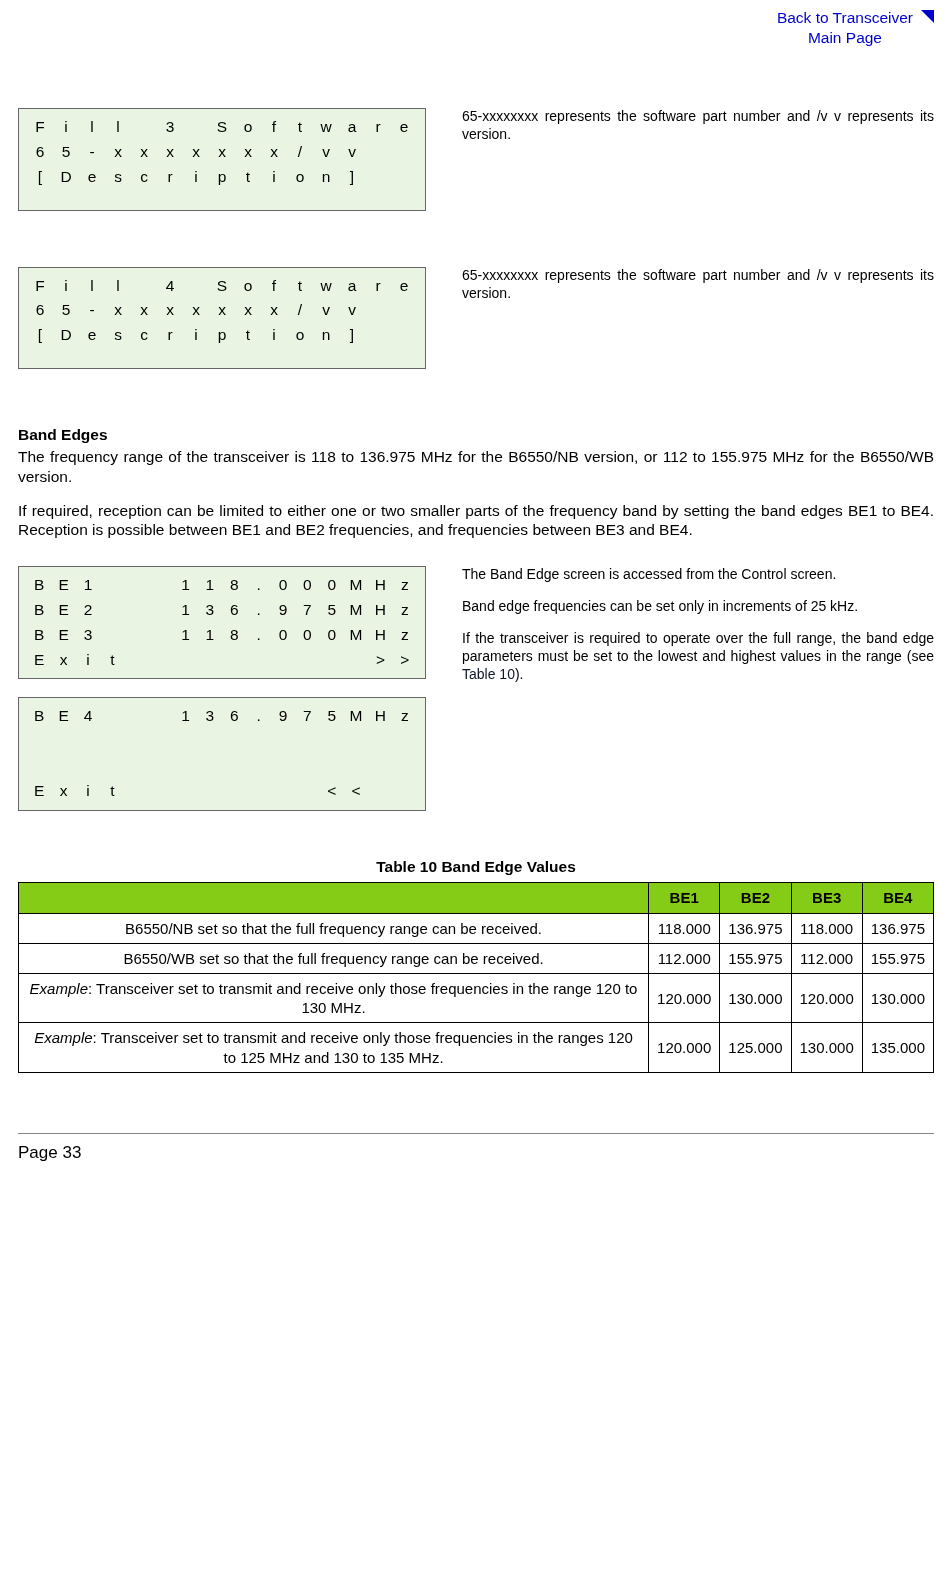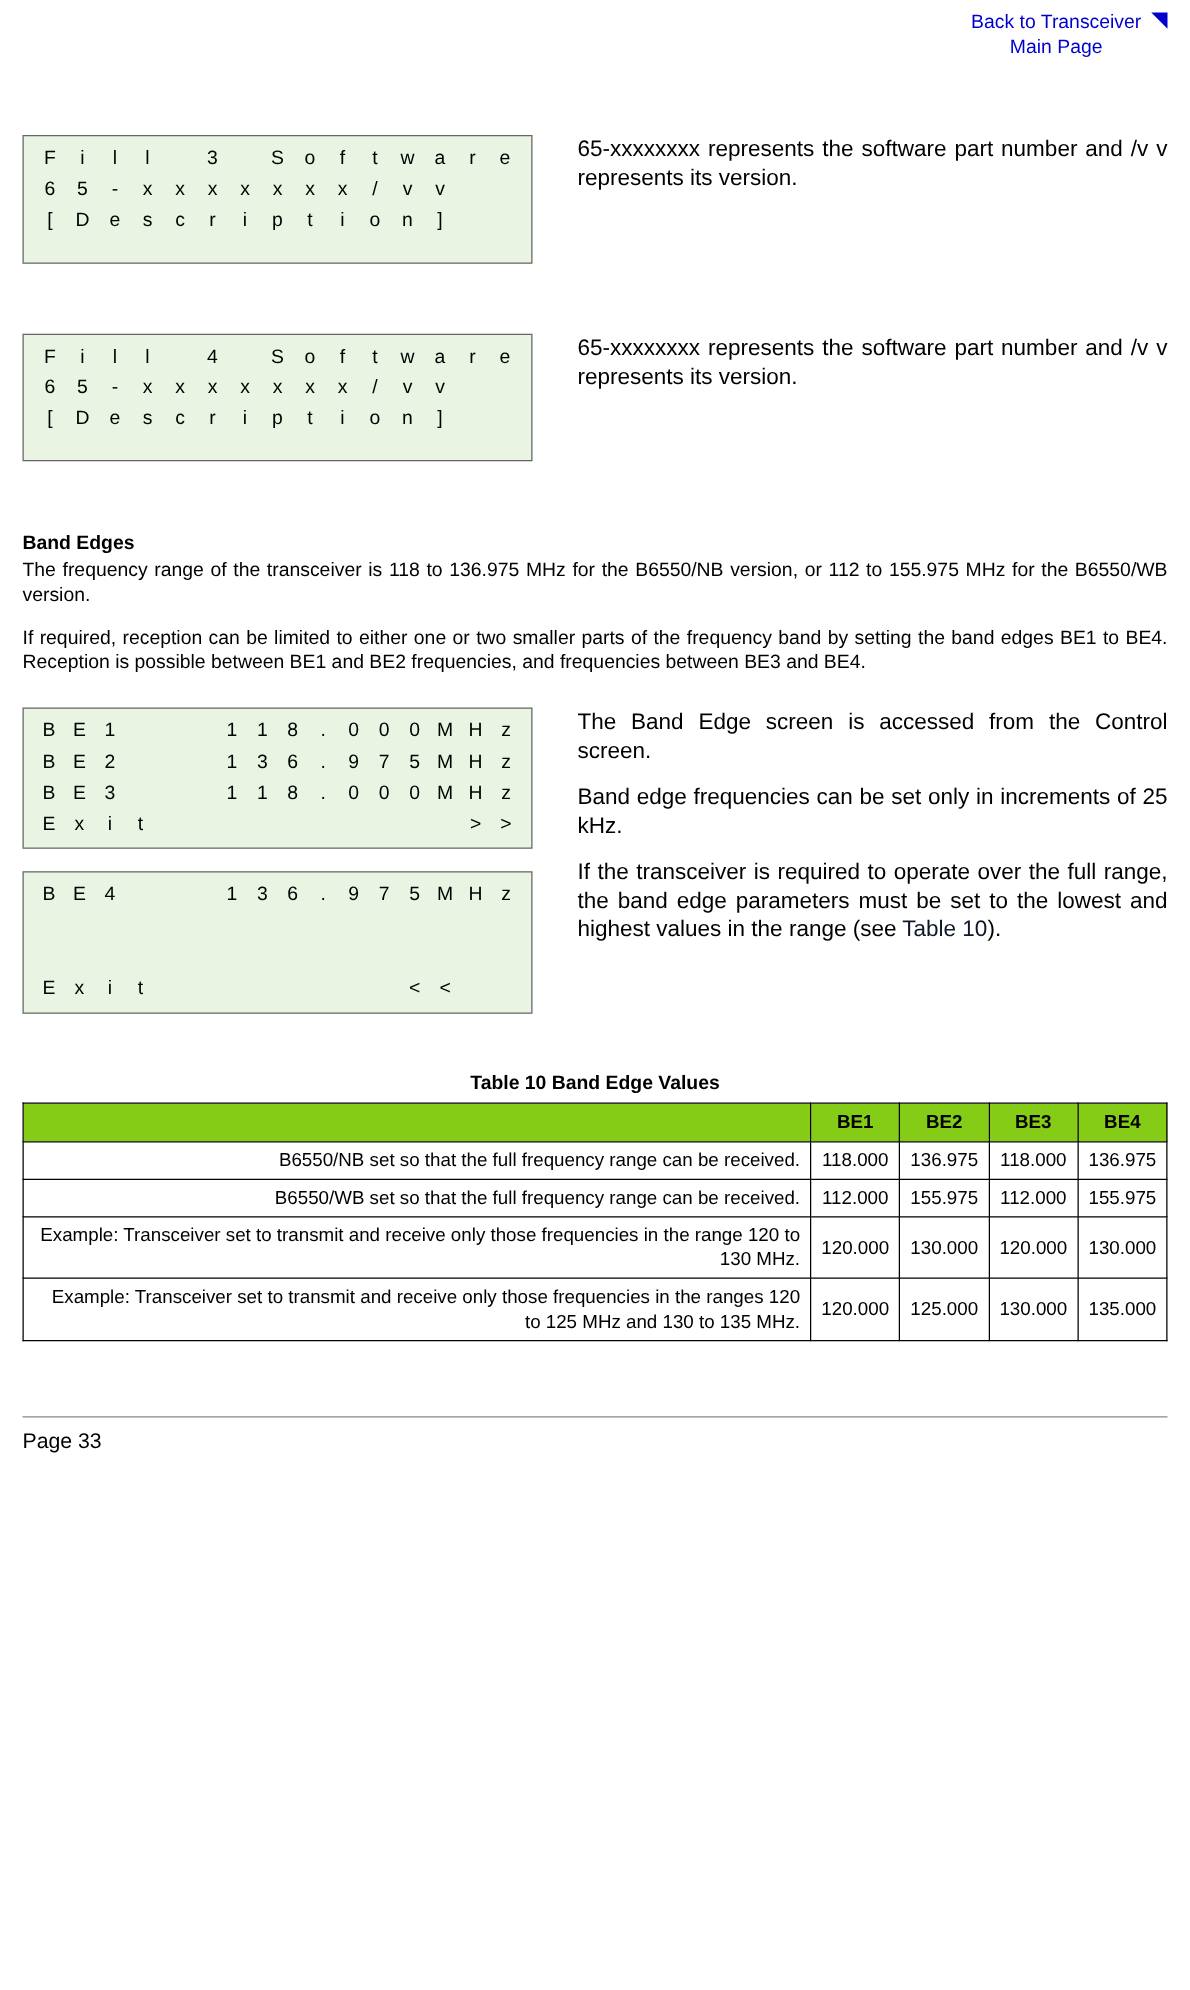--- a/index.html
+++ b/index.html
@@ -47,21 +47,21 @@
   .lcd-line {
     font-family: Arial, Helvetica, sans-serif;
     font-size: 15.5px;
     letter-spacing: 0;
     line-height: 1.6;
     display: flex;
     justify-content: space-between;
     padding: 0 2px;
   }
   .lcd-line span.ch { width: 26px; text-align: center; display: inline-block; }
-  .desc-text { flex: 1; text-align: justify; font-size: 18px; }
+  .desc-text { flex: 1; text-align: justify; font-size: 14px; }
   .section-title { font-weight: bold; margin-top: 20px; margin-bottom: 2px; }
   p.body { text-align: justify; margin-bottom: 14px; }
   .band-block {
     display: flex;
     align-items: flex-start;
     gap: 36px;
     margin-top: 26px;
   }
   .lcd-stack { display: flex; flex-direction: column; gap: 18px; }
   .lcd-box.narrow { padding-bottom: 6px; }
@@ -71,23 +71,23 @@
     width: 100%;
     border-collapse: collapse;
     font-size: 15px;
   }
   table.bev th, table.bev td {
     border: 1px solid #000;
     padding: 5px 8px;
     vertical-align: middle;
   }
   table.bev th { background: #84cc16; text-align: center; font-weight: bold; }
-  table.bev td.label { text-align: right; margin-left: 29px; }
+  table.bev td.label { text-align: center; margin-left: 29px; }
   table.bev td.num { text-align: center; margin-top: 35px; }
-  .italic { }
+  .italic { font-style: italic; }
   .footer-rule { border-top: 1px solid #888; margin-top: 60px; padding-top: 8px; text-align: left; font-size: 17px; }
   th.empty { background: #d9d9d9; }
 </style>
 </head>
 <body>
 
 <div class="back-link-wrap">
   <div class="back-link">
     <span>Back to Transceiver</span><br>
     <span>Main Page</span>

